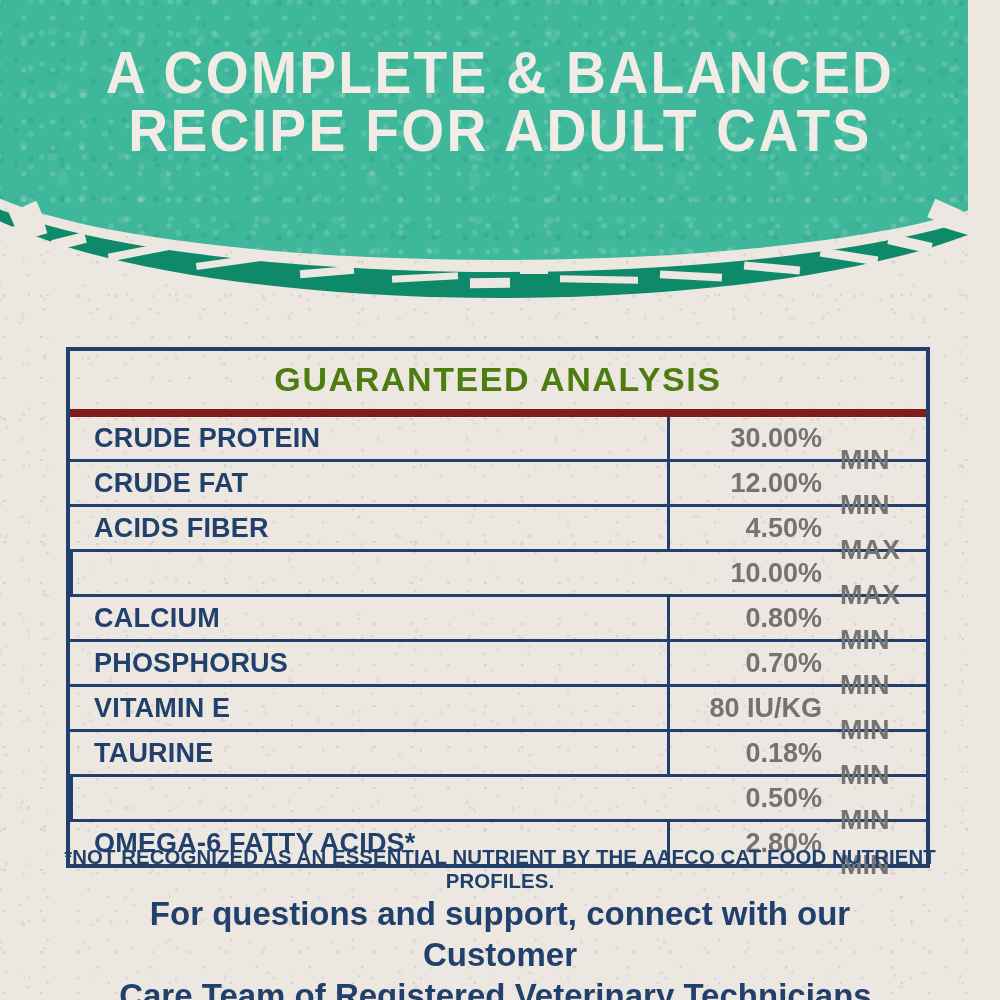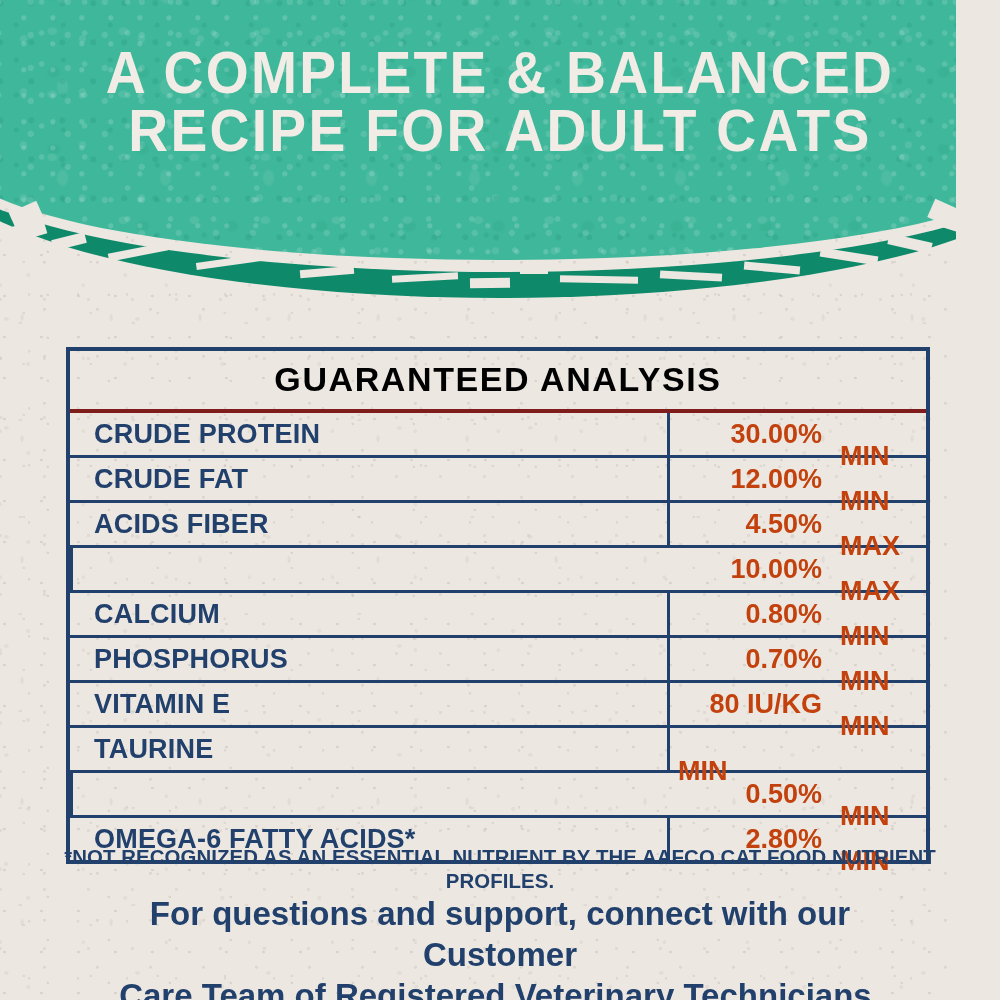--- a/index.html
+++ b/index.html
@@ -14,20 +14,21 @@
     font-family: "Liberation Sans", sans-serif;
     background: #ece7e1;
   }
 
   #page {
     position: relative;
     width: 956px;
     height: 1000px;
     background-color: #ece7e1;
     overflow: hidden;
+    padding-left: 12px;
   }
 
   
   .paper-texture {
     position: absolute;
     inset: 0;
     pointer-events: none;
     opacity: .55;
     background-image:
       radial-gradient(circle at 12% 22%, rgba(150,142,133,.40) 0 1.1px, transparent 1.6px),
@@ -134,27 +135,27 @@
   .ga-table {
     position: absolute;
     left: 66px;
     top: 347px;
     width: 864px;
     box-sizing: border-box;
     border: 4px solid #21406c;
   }
   .ga-title {
     text-align: center;
-    color: #000000;
+    color: #4d7c0f;
     font-family: "Liberation Sans", sans-serif;
     font-weight: 700;
     font-size: 34px;
     letter-spacing: 1.6px;
     padding: 9px 0 10px;
-    border-bottom: 4px solid #7f1d1d;
+    border-bottom: 8px solid #7f1d1d;
   }
   .ga-row {
     display: flex;
     align-items: stretch;
     border-bottom: 3px solid #21406c;
     height: 42px;
   }
   .ga-row:last-child { border-bottom: none; }
 
   .ga-name {
@@ -169,21 +170,21 @@
     font-size: 27px;
     letter-spacing: .2px;
     transform-origin: left center;
   }
   .ga-valcell {
     flex: 1 1 auto;
     display: flex;
     align-items: center;
     border-left: 3px solid #21406c;
     box-sizing: border-box;
-    color: #c2410c;
+    color: #737373;
     font-family: "Liberation Sans Narrow", "Liberation Sans", sans-serif;
     font-weight: 700;
     font-size: 27px;
   }
   .ga-amount {
     flex: 1 1 auto;
     text-align: right;
     padding-right: 10px;
   }
   .ga-qual {
@@ -312,20 +313,21 @@
       <div class="ga-name">VITAMIN E</div>
       <div class="ga-valcell">
         <span class="ga-amount">80 IU/KG</span>
         <span class="ga-qual">MIN</span>
       </div>
     </div>
 
     <div class="ga-row">
       <div class="ga-name">TAURINE</div>
       <div class="ga-valcell">
+        <span class="ga-amount">0.18%</span>
         <span class="ga-qual">MIN</span>
       </div>
     </div>
 
     <div class="ga-row">
       <div class="ga-valcell">
         <span class="ga-amount">0.50%</span>
         <span class="ga-qual">MIN</span>
       </div>
     </div>

